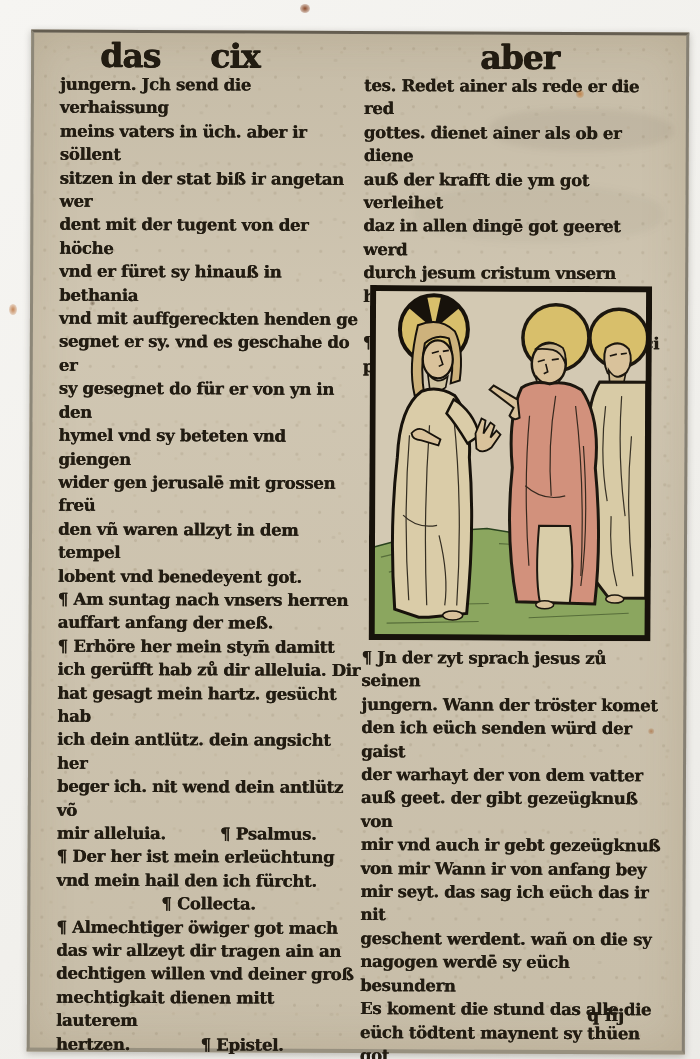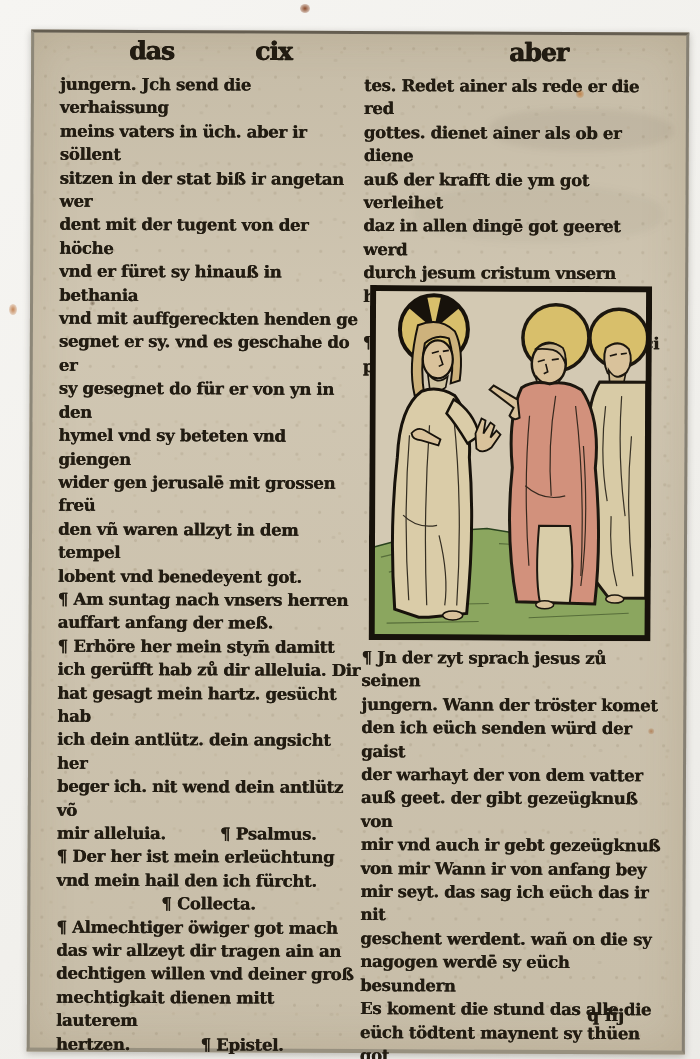--- a/index.html
+++ b/index.html
@@ -20,25 +20,25 @@
       linear-gradient(180deg, rgba(70,60,40,.06), rgba(255,255,255,.04) 30%, rgba(70,60,40,.05));
     background-size:23px 29px,41px 37px,67px 53px,100% 100%;
     border-top:3px solid #645d50;
     border-left:3px solid #8d8778;
     border-right:3px solid #868073;
     border-bottom:4px solid #97907f;
     box-shadow:0 2px 7px rgba(60,55,45,.30), inset 0 0 45px rgba(120,100,60,.18);
     transform:rotate(.25deg);
     color:#221c12;
   }
-  .hdr{position:absolute;top:3px;font-size:25px;font-weight:bold;
+  .hdr{position:absolute;top:3px;font-size:33px;font-weight:bold;
     letter-spacing:-1px;
-    text-shadow:.7px 0 currentColor, 0 .5px currentColor;margin-left:29px;}
+    text-shadow:.7px 0 currentColor, 0 .5px currentColor;}
   .hdr.das{left:66px;}
-  .hdr.folio{left:192px;text-align:right;}
+  .hdr.folio{left:176px;text-align:right;}
   .hdr.blat{left:446px;}
   .col{position:absolute;width:306px;font-size:16.6px;font-weight:bold;
     line-height:23.4px;letter-spacing:-.35px;
     text-shadow:.35px 0 currentColor;}
   .col .line{white-space:pre-wrap;}
   .leftcol{left:26px;top:40px;width:304px;}
   .rightcol-top{left:330px;top:40px;}
   .rightcol-bottom{left:330px;top:612px;}
   .signature{position:absolute;left:330px;top:970px;width:306px;
     text-align:right;padding-right:42px;box-sizing:border-box;

